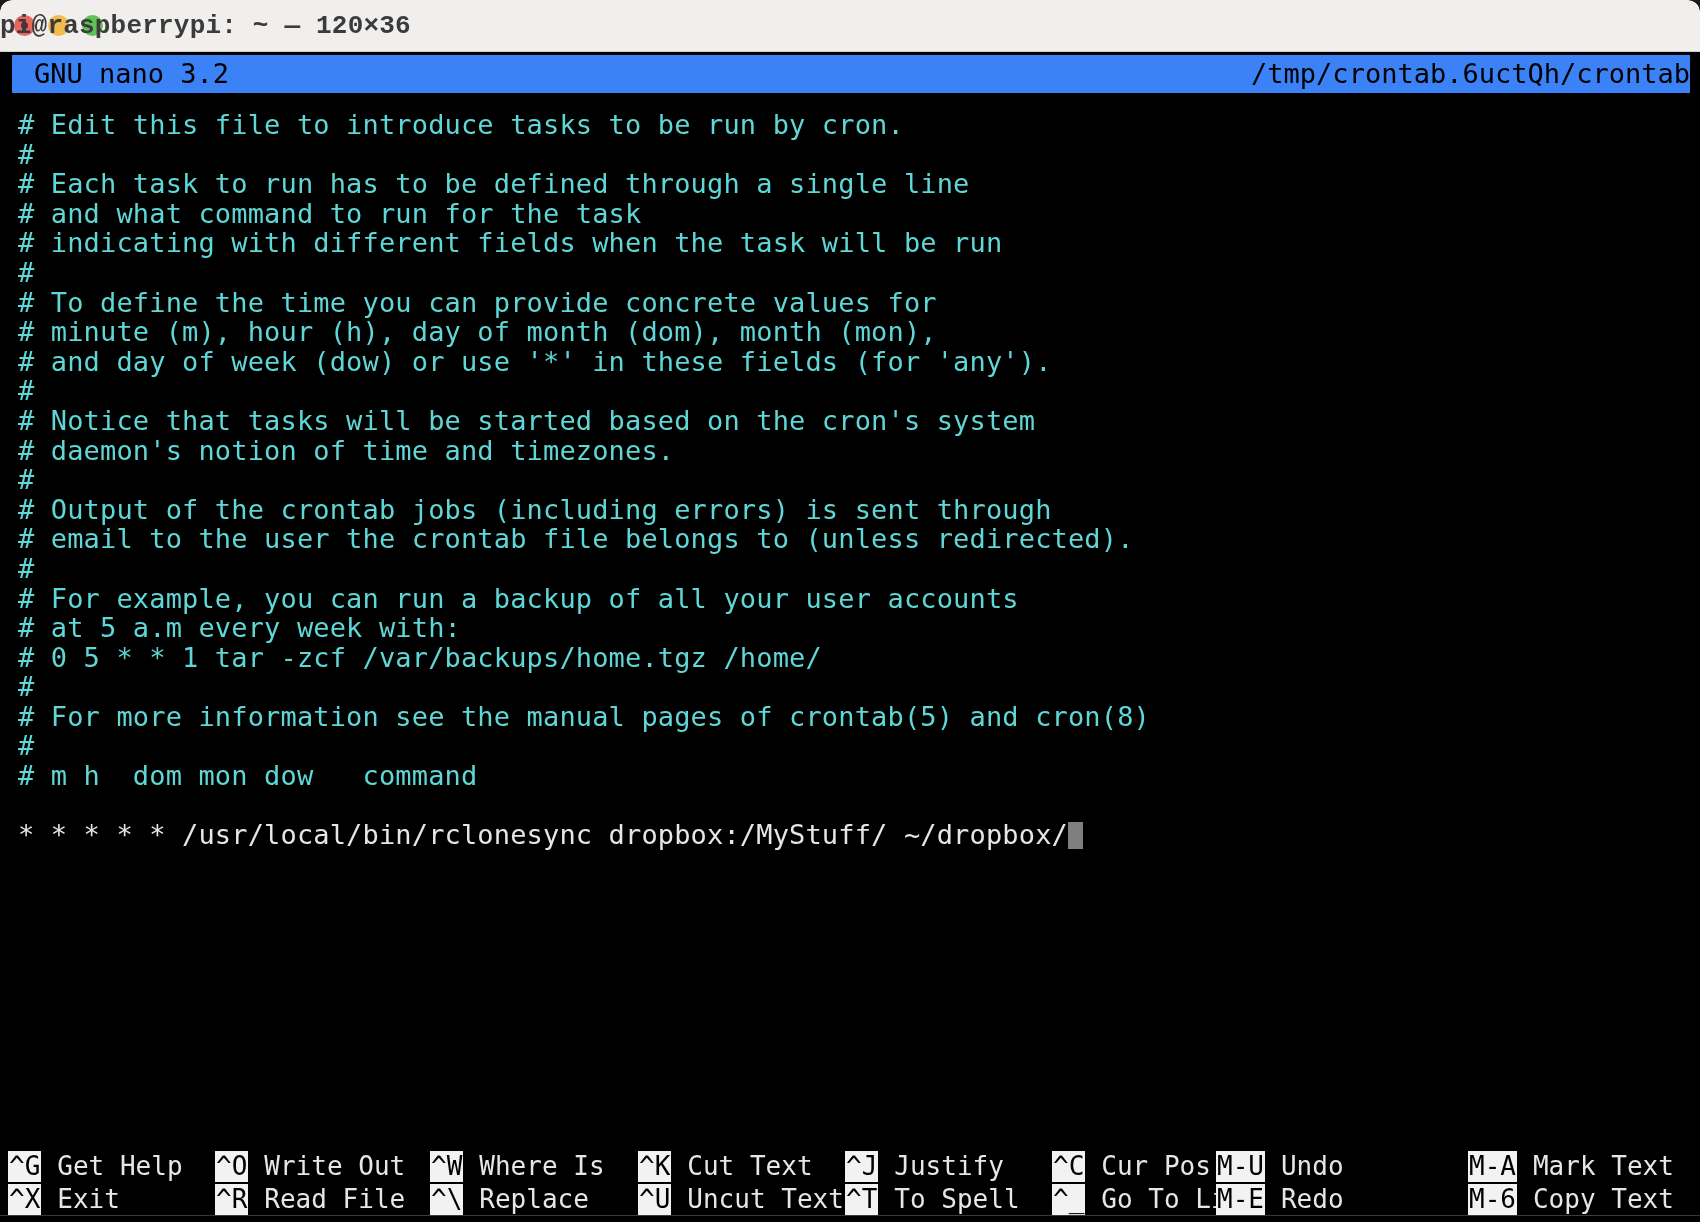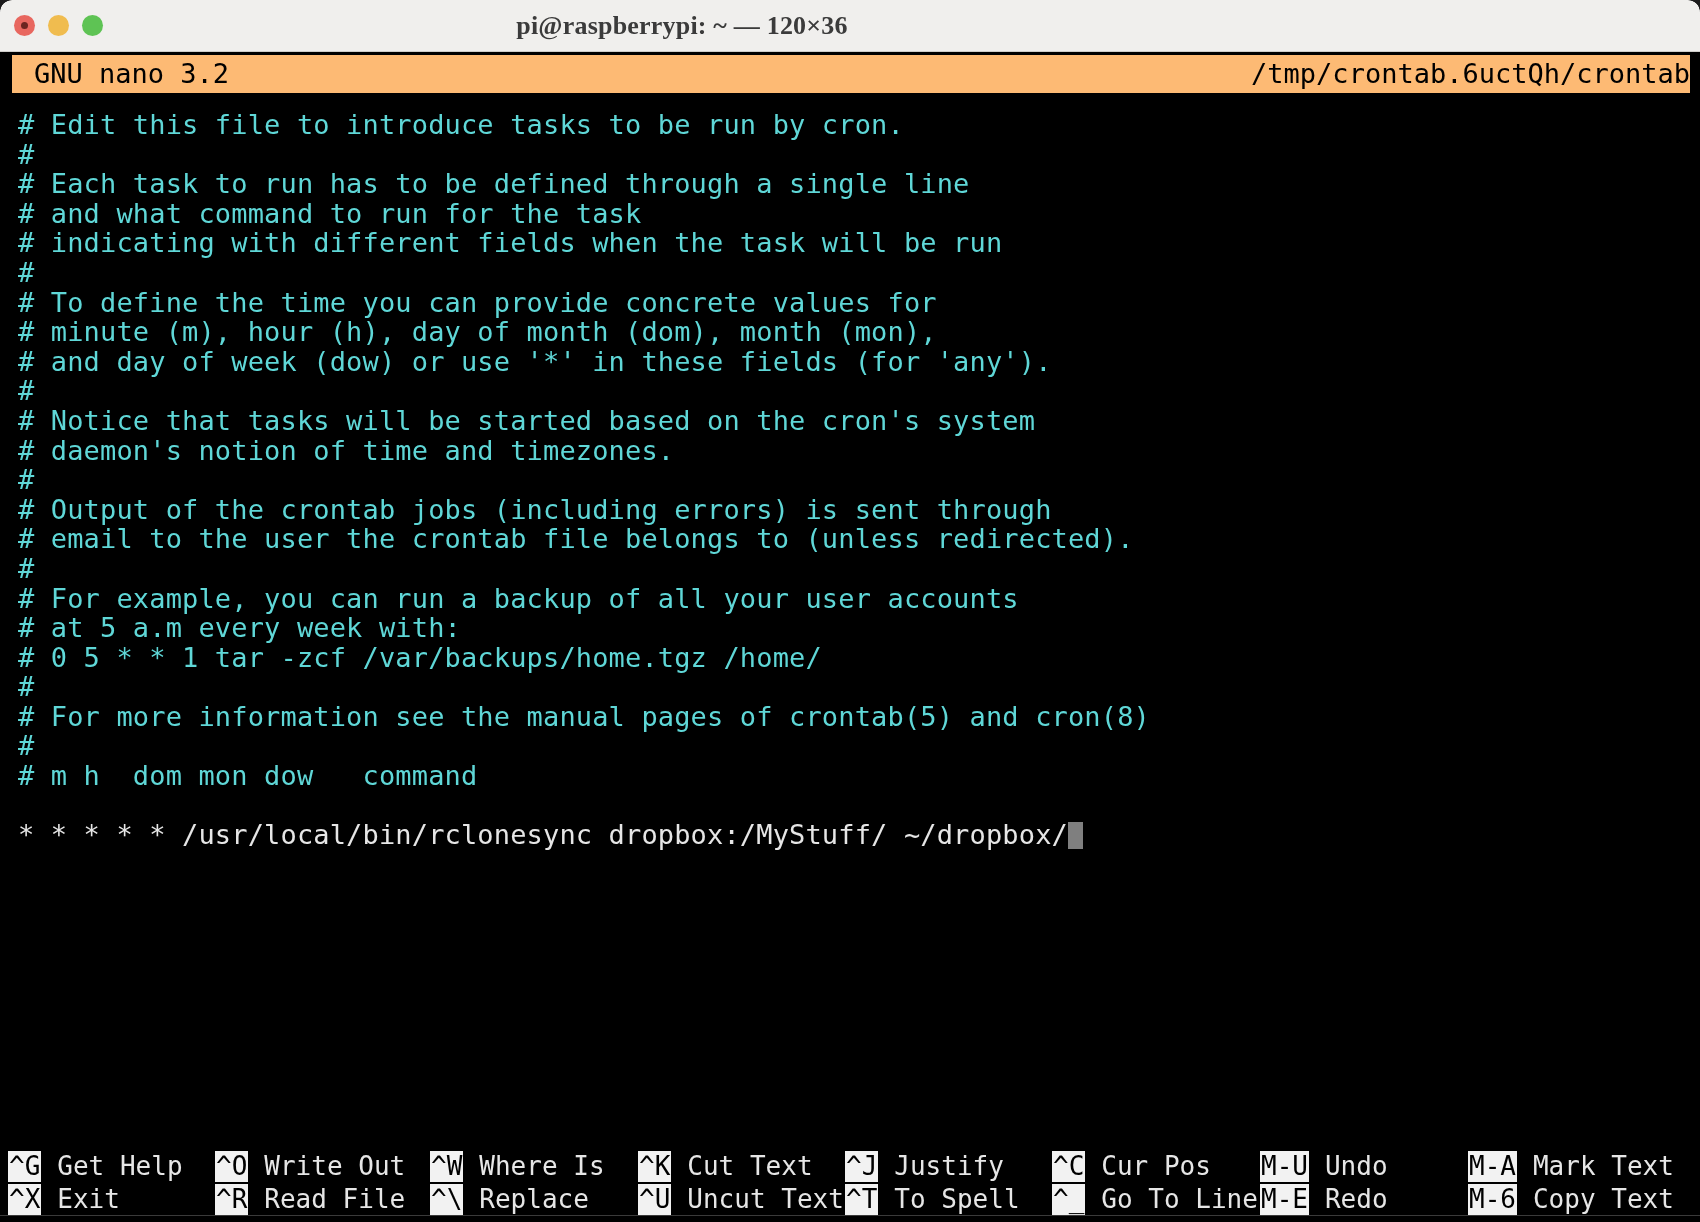--- a/index.html
+++ b/index.html
@@ -61,22 +61,21 @@
     border-radius: 50%;
     background: #6b2520;
   }
 
   #window-title {
     position: absolute;
     left: 0; top: 0;
     width: 1364px;
     height: 52px;
     line-height: 52px;
-    text-align: center;
-    font-family: Liberation Serif, serif;
+    font-family: Liberation Mono, monospace;
     font-weight: bold;
     font-size: 26px;
     color: #3b3b3b;
     letter-spacing: 0.2px;
     pointer-events: none;
   }
 
   
   #terminal {
     position: absolute;
@@ -89,21 +88,21 @@
     font-size: 27px;
   }
 
   
   #nano-header {
     position: absolute;
     left: 12px;
     top: 3px;
     width: 1678px;
     height: 38px;
-    background: #fdba74;
+    background: #3b82f6;
     color: #000000;
     font-size: 27px;
     line-height: 38px;
     white-space: pre;
     overflow: hidden;
   }
   #nano-header .nh-version {
     position: absolute;
     left: 22px;
     top: 0;
@@ -258,21 +257,21 @@
           <div class="help-row"><span class="key">^U</span><span class="keylabel">Uncut Text</span></div>
         </div>
         <div class="help-col" style="left: 845px;">
           <div class="help-row"><span class="key">^J</span><span class="keylabel">Justify</span></div>
           <div class="help-row"><span class="key">^T</span><span class="keylabel">To Spell</span></div>
         </div>
         <div class="help-col" style="left: 1052px;">
           <div class="help-row"><span class="key">^C</span><span class="keylabel">Cur Pos</span></div>
           <div class="help-row"><span class="key">^_</span><span class="keylabel">Go To Line</span></div>
         </div>
-        <div class="help-col" style="left: 1260px;">
+        <div class="help-col" style="left: 1216px;">
           <div class="help-row"><span class="key">M-U</span><span class="keylabel">Undo</span></div>
           <div class="help-row"><span class="key">M-E</span><span class="keylabel">Redo</span></div>
         </div>
         <div class="help-col" style="left: 1468px;">
           <div class="help-row"><span class="key">M-A</span><span class="keylabel">Mark Text</span></div>
           <div class="help-row"><span class="key">M-6</span><span class="keylabel">Copy Text</span></div>
         </div>
       </div>
     <div id="bottom-strip"></div>
 

